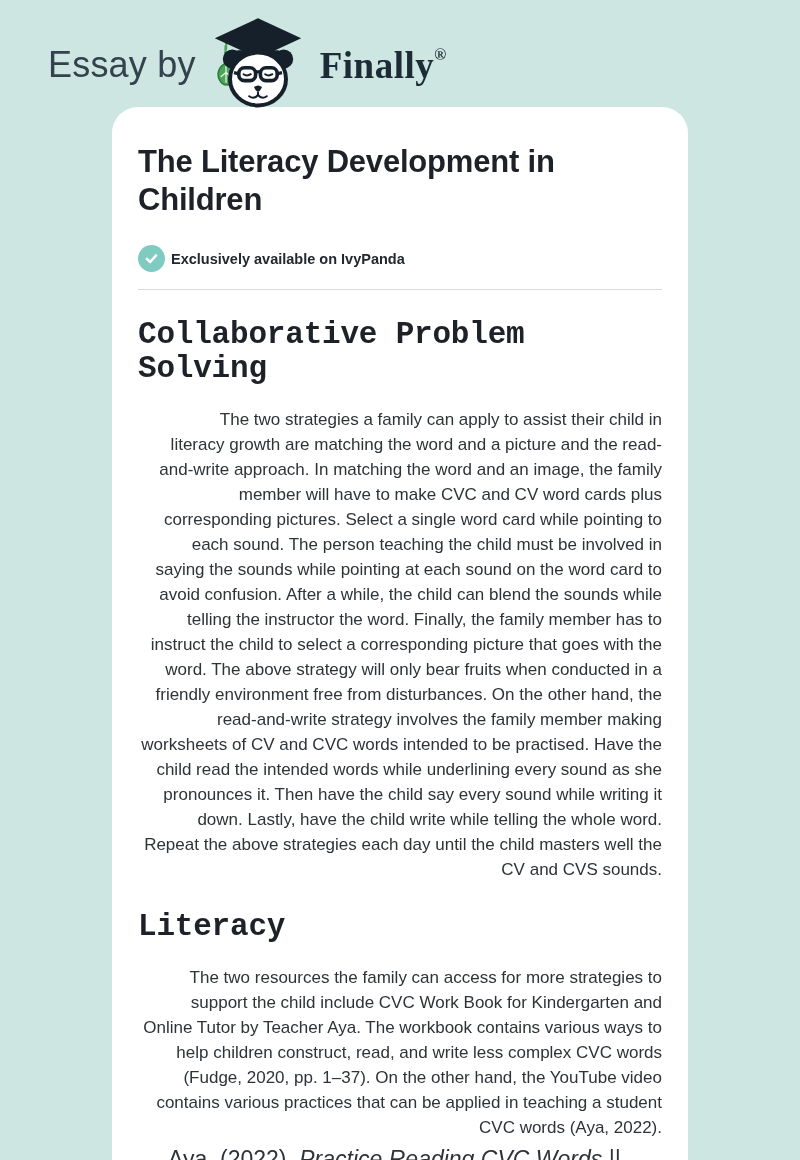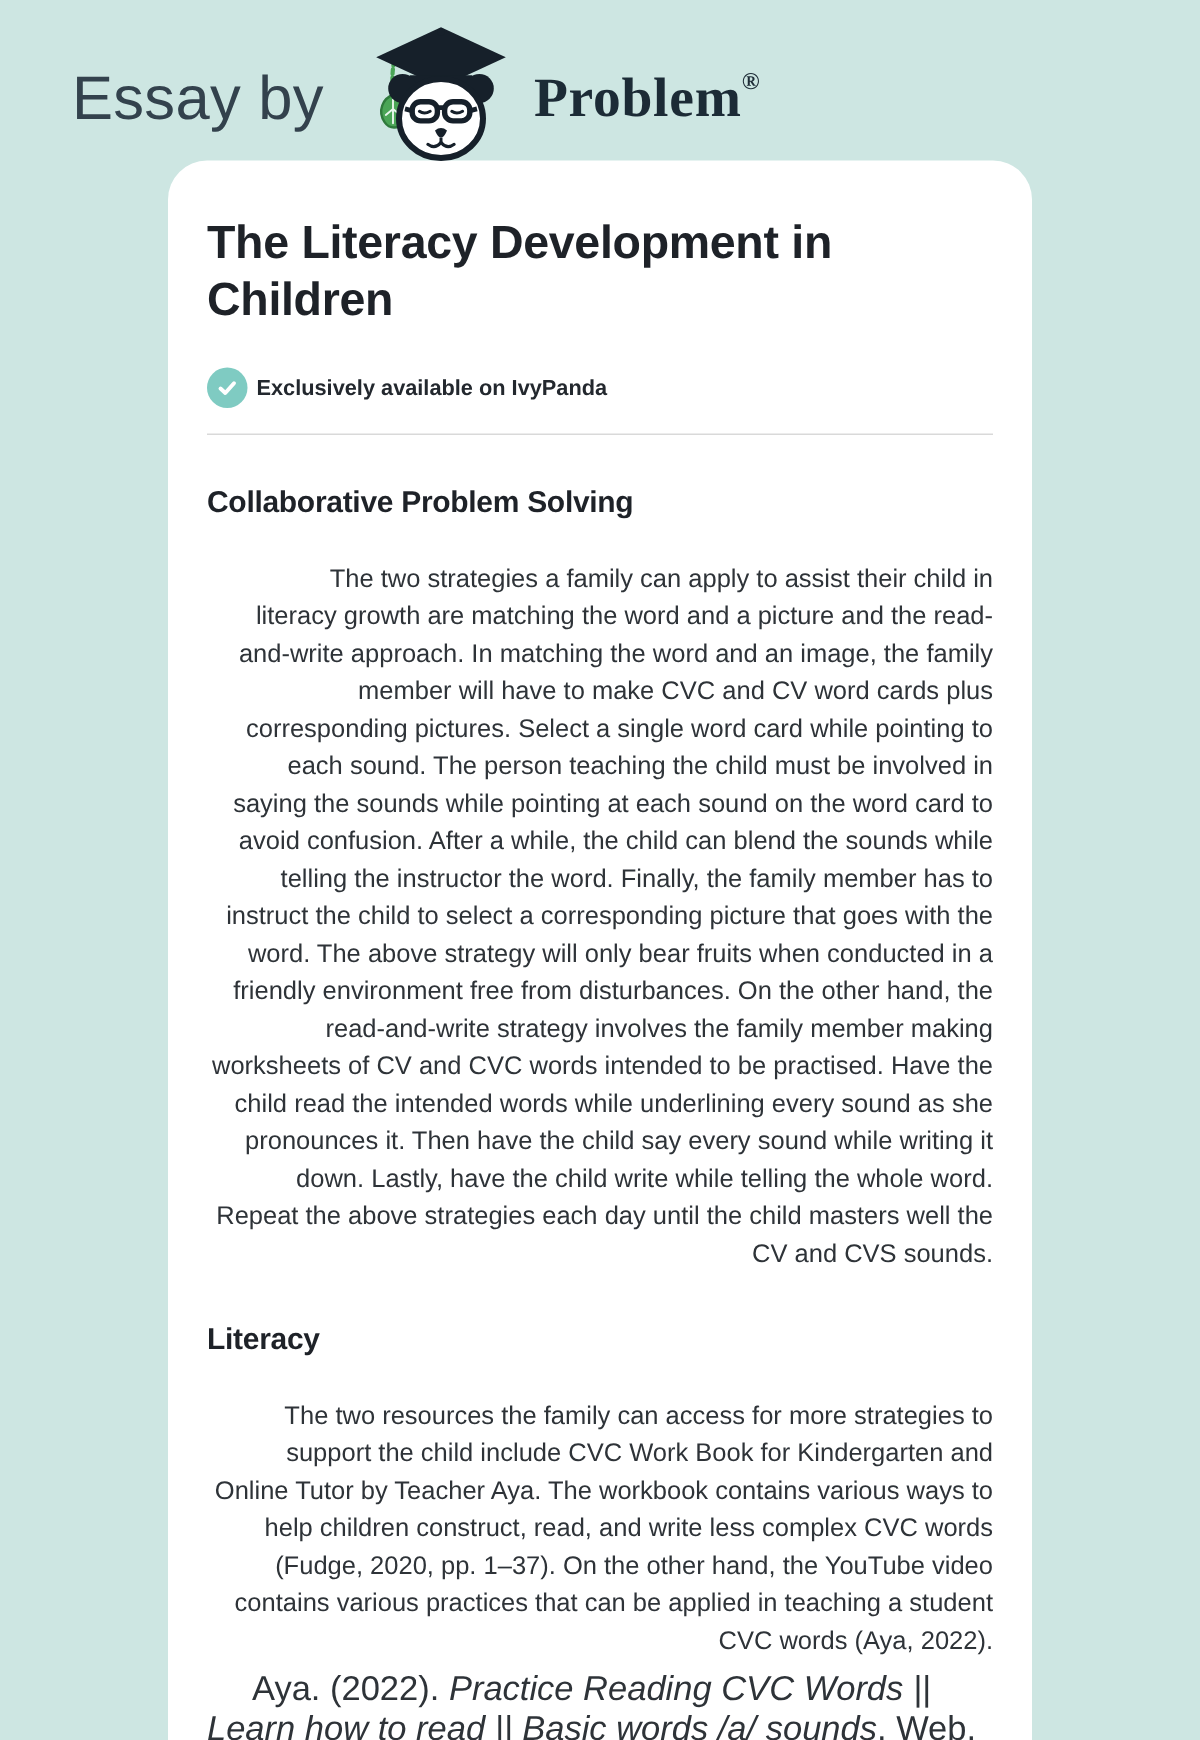--- a/index.html
+++ b/index.html
@@ -24,25 +24,25 @@
     overflow: hidden;
   }
   .header {
     display: flex;
     align-items: center;
     gap: 10px;
     padding: 24px 0 0 48px;
     height: 106px;
   }
   .essay-by {
-    font-size: 41px;
+    font-size: 36px;
     font-weight: 400;
     color: var(--header-text);
     letter-spacing: 0.2px;
-    margin-right: 16px;
+    margin-right: 0;
   }
   .logo-mark { width: 104px; height: 96px; flex: 0 0 auto; }
   .brand {
     font-family: "Liberation Serif", serif;
     font-weight: 700;
     font-size: 37px;
     color: var(--logo-text);
     letter-spacing: 0.5px;
     white-space: nowrap;
   }
@@ -88,25 +88,26 @@
     font-weight: 700;
     color: #23282e;
   }
   .divider {
     border: none;
     border-top: 1px solid var(--divider);
     margin: 0;
   }
   h2.section-heading {
     margin: 28px 0 21px;
-    font-size: 20px;
+    font-size: 31px;
     line-height: 34px;
     font-weight: 700;
     color: var(--heading-text);
     letter-spacing: -0.2px;
+    font-family: Liberation Mono, monospace;
   }
   p.body-para {
     margin: 0 0 6px;
     font-size: 17px;
     line-height: 25px;
     color: var(--body-text);
     text-indent: 30px;
     text-align: right;
   }
   p.reference-entry {
@@ -159,21 +160,21 @@
 
       <g>
         <path d="M55,90 q5,-4 10,0 q-2.5,6 -5,6 q-2.5,0 -5,-6 Z" fill="var(--panda-ink)"></path>
         <line x1="60" y1="96" x2="60" y2="100" stroke="var(--panda-ink)" stroke-width="2.5"></line>
         <path d="M60,100 q-5,6 -11,1.5" fill="none" stroke="var(--panda-ink)" stroke-width="2.5" stroke-linecap="round"></path>
         <path d="M60,100 q5,6 11,1.5" fill="none" stroke="var(--panda-ink)" stroke-width="2.5" stroke-linecap="round"></path>
       </g>
     </svg>
   </span>
 
-  <span class="brand"><span>Problem</span><sup>®</sup></span>
+  <span class="brand"><span>Finally</span><sup>®</sup></span>
 </header>
 
 <main class="card">
 
   <h1 class="page-title">The Literacy Development in Children</h1>
 
   <div class="badge-row">
     <span class="check-circle">
       <svg width="15" height="15" viewBox="0 0 15 15" aria-hidden="true">
         <polyline points="3,8 6.2,11 12,4.5" fill="none" stroke="#ffffff" stroke-width="2.6" stroke-linecap="round" stroke-linejoin="round"></polyline>

